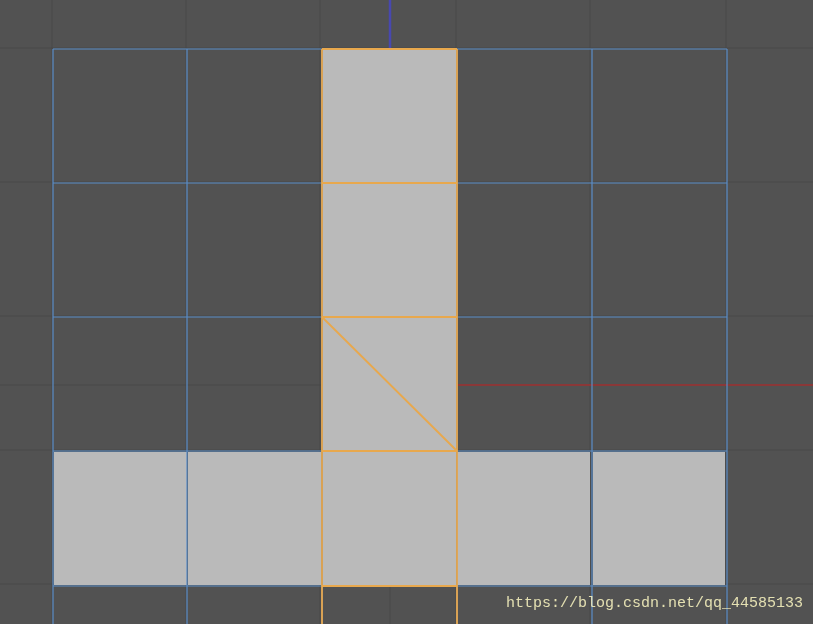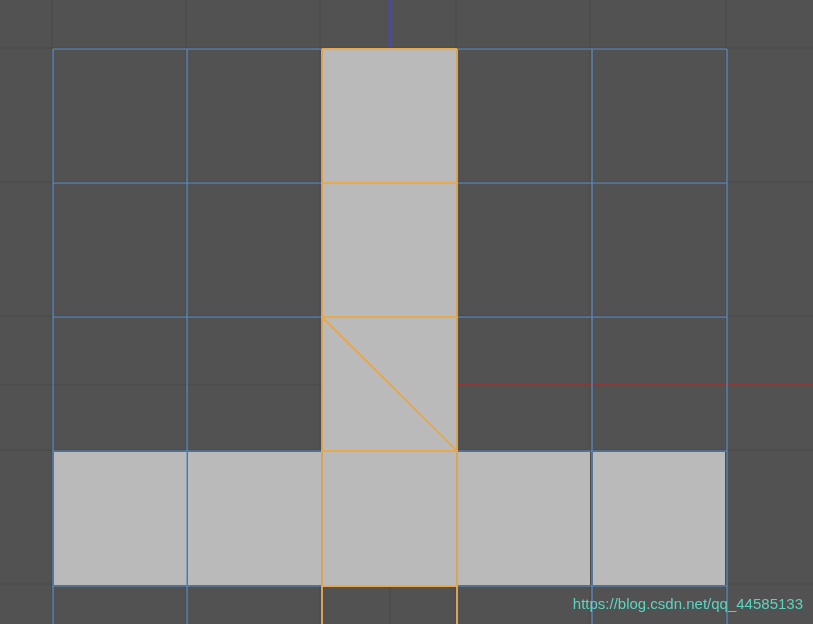--- a/index.html
+++ b/index.html
@@ -22,23 +22,23 @@
     }
     svg {
       position: absolute;
       top: 0;
       left: 0;
     }
     .watermark {
       position: absolute;
       bottom: 12px;
       right: 10px;
-      color: #5eead4;
+      color: #fef9c3;
       font-size: 15px;
-      font-family: Liberation Sans, sans-serif;
+      font-family: Liberation Mono, monospace;
       opacity: 0.85;
     }
   </style>
 </head>
 <body>
 
 <div class="viewport">
   <svg width="813" height="624">
 
     <g>

